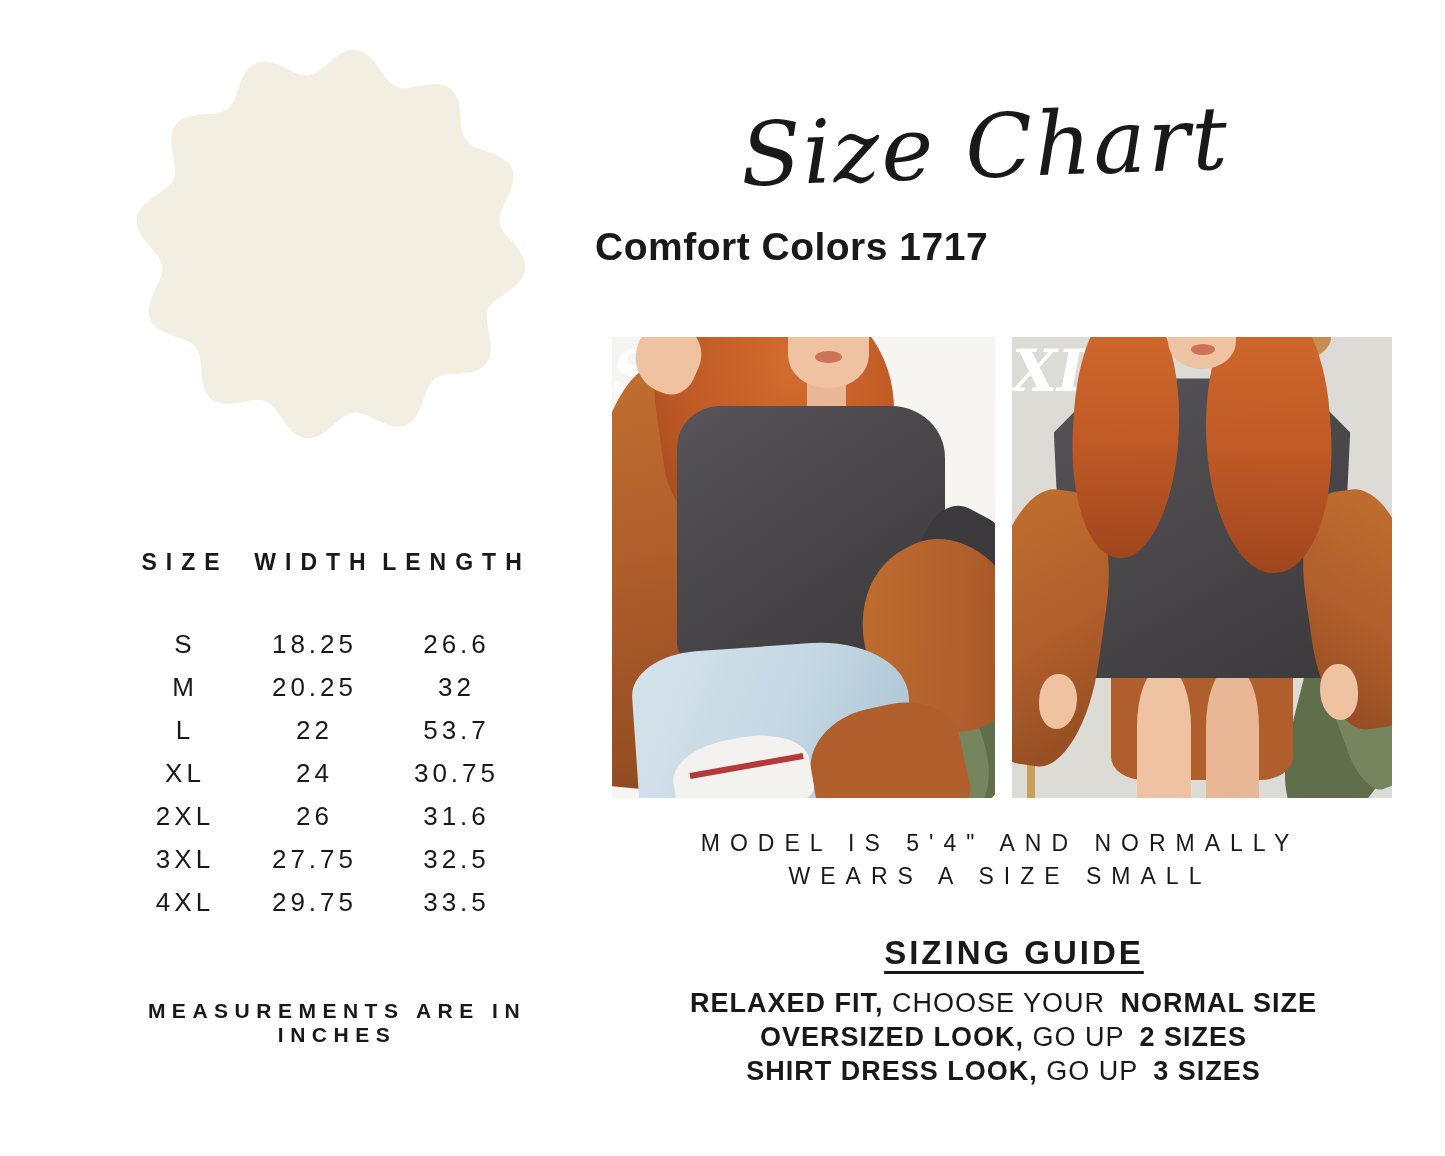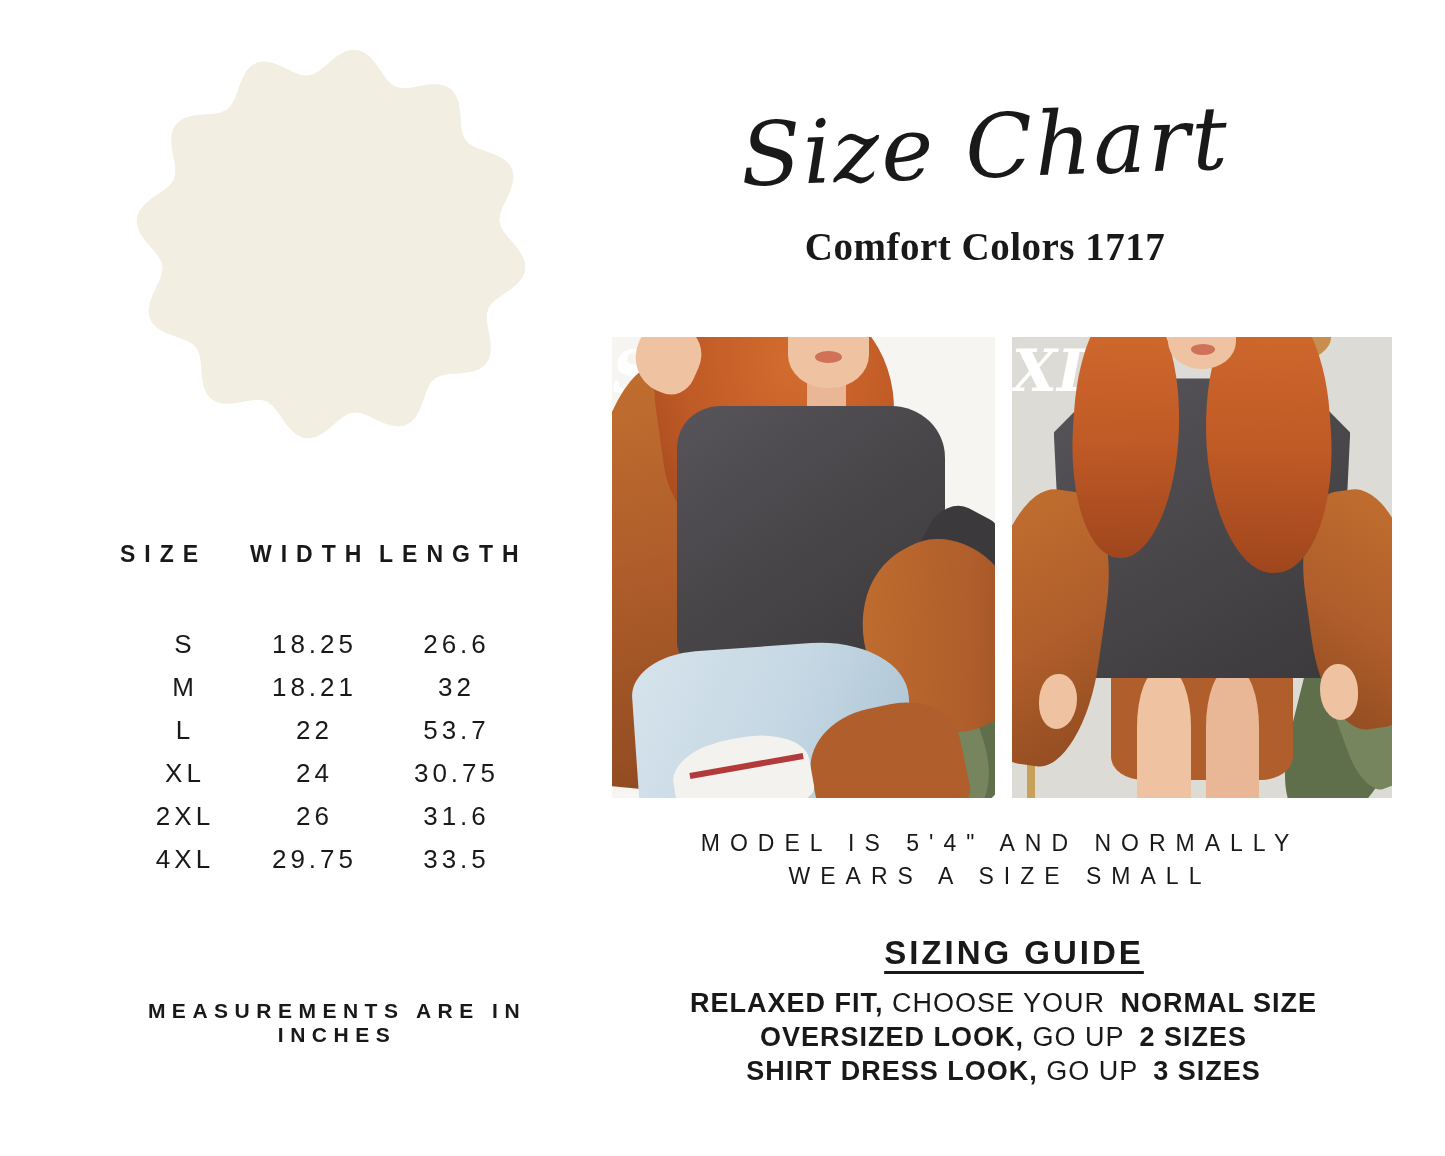--- a/index.html
+++ b/index.html
@@ -13,21 +13,21 @@
 
   
   .badge-svg { position:absolute; left:131px; top:44px; width:400px; height:400px; }
   .badge-path { fill:var(--badge,#f2eee2); }
 
   .size-table { position:absolute; left:120px; top:541px; width:414px; }
   .t-head {
     display:grid; grid-template-columns:130px 129px 155px;
     font-weight:700; font-size:23px; letter-spacing:9px; line-height:26px;
   }
-  .t-head span { text-align:left; }
+  .t-head span { text-align:center;margin-top:8px; }
   .t-rows { position:absolute; left:0; top:82px; width:414px; }
   .t-row {
     display:grid; grid-template-columns:130px 129px 155px;
     font-size:26px; font-weight:500; letter-spacing:4px; line-height:43px;
   }
   .t-row span { text-align:center; }
 
   .note {
     position:absolute; left:112px; top:999px; width:450px;
     font-size:21px; font-weight:700; letter-spacing:6.5px; text-align:center;
@@ -35,21 +35,21 @@
 
   
   .title {
     position:absolute; left:595px; top:72px; width:780px; height:160px;
     text-align:center; font-family:"DejaVu Serif", serif; font-style:italic;
     font-weight:400; font-size:88px; line-height:150px; transform:rotate(-2deg);
     letter-spacing:2px;
   }
   .subtitle {
     position:absolute; left:595px; top:226px; width:780px;
-    text-align:center; font-family:Liberation Serif, serif;
+    text-align:left; font-family:Liberation Sans, sans-serif;
     font-size:39px; font-weight:600; line-height:42px; letter-spacing:0.5px;
   }
 
   
   .photo { position:absolute; top:337px; height:461px; overflow:hidden; }
   .photo-left  { left:612px; width:383px; background:var(--photo_left_bg,#f6f5f2); }
   .photo-right { left:1012px; width:380px; background:var(--photo_right_bg,#dcdbd6); }
   .photo div { position:absolute; }
 
   .shirt-letter {
@@ -126,37 +126,42 @@
       <span>LENGTH</span>
     </div>
     <div class="t-rows">
       <div class="t-row">
         <span>S</span>
         <span>18.25</span>
         <span>26.6</span>
       </div>
       <div class="t-row">
         <span>M</span>
-        <span>18.21</span>
+        <span>20.25</span>
         <span>32</span>
       </div>
       <div class="t-row">
         <span>L</span>
         <span>22</span>
         <span>53.7</span>
       </div>
       <div class="t-row">
         <span>XL</span>
         <span>24</span>
         <span>30.75</span>
       </div>
       <div class="t-row">
         <span>2XL</span>
         <span>26</span>
         <span>31.6</span>
+      </div>
+      <div class="t-row">
+        <span>3XL</span>
+        <span>27.75</span>
+        <span>32.5</span>
       </div>
       <div class="t-row">
         <span>4XL</span>
         <span>29.75</span>
         <span>33.5</span>
       </div>
     </div>
   </div>
 
   <div class="note">MEASUREMENTS ARE IN INCHES</div>

